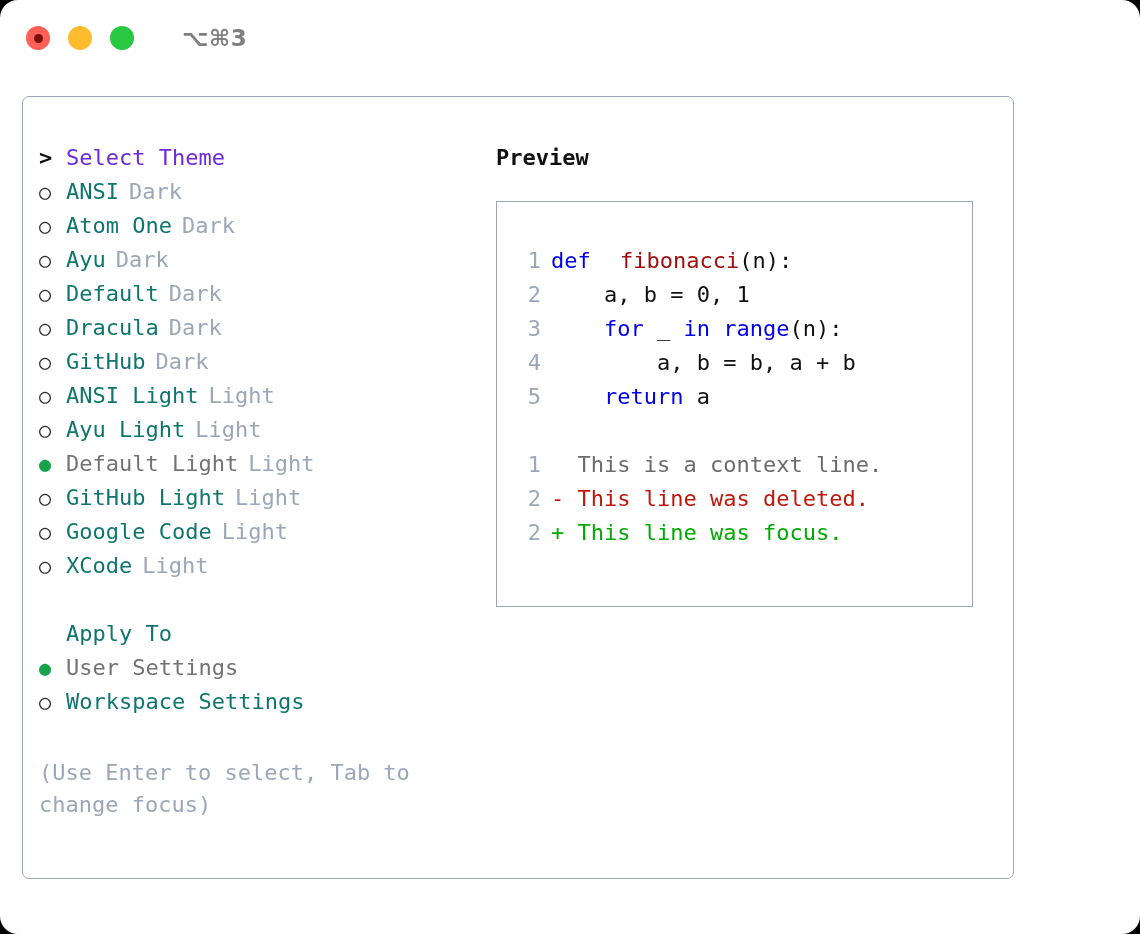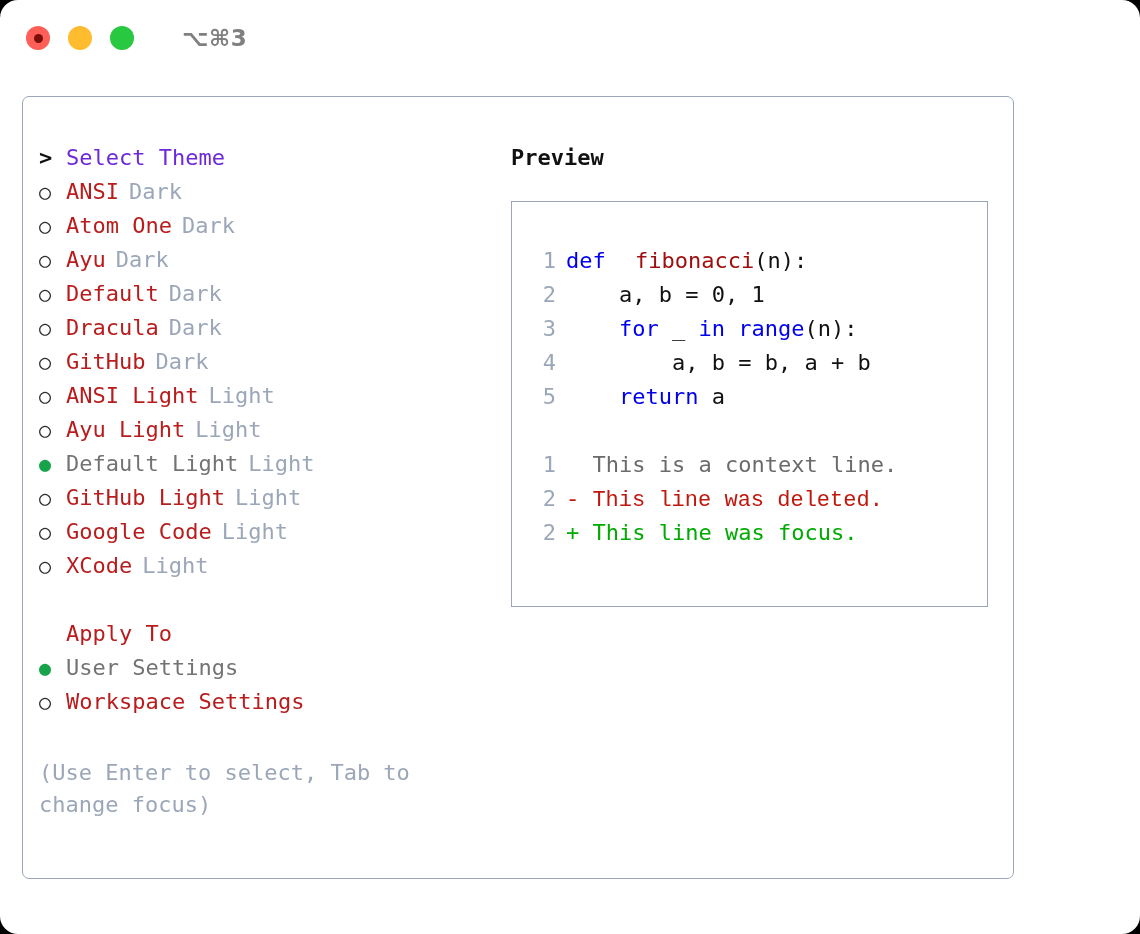--- a/index.html
+++ b/index.html
@@ -79,21 +79,21 @@
 
   
   .left-col {
     position: absolute;
     left: 16px;
     top: 48px;
     width: 430px;
   }
   .right-col {
     position: absolute;
-    left: 488px;
+    left: 473px;
     top: 48px;
     width: 500px;
   }
 
   .row {
     display: flex;
     align-items: baseline;
     height: 34px;
     font-size: 22px;
     white-space: pre;
@@ -101,21 +101,21 @@
   .bullet {
     display: inline-block;
     width: 27px;
     flex: 0 0 27px;
     color: #2b2b2b;
     font-size: 20px;
   }
   .bullet.filled { color: #16a34a; }
   .bullet.caret  { color: #111111; font-weight: bold; font-size: 22px; }
 
-  .label        { color: #b91c1c; }
+  .label        { color: #0f766e; }
   .label.header { color: #6d28d9; font-weight: normal; }
   .label.sel    { color: #737373; }
   .tag          { color: #9ba7b8; margin-left: 10px; }
 
   .spacer { height: 34px; }
 
   .section-head {
     display: flex;
     height: 34px;
     font-size: 22px;
@@ -159,21 +159,21 @@
     flex: 0 0 28px;
     text-align: right;
     color: #9ba7b8;
     margin-right: 10px;
   }
   .code-body { white-space: pre; }
   .tok-kw   { color: #0000ee; }
   .tok-fn   { color: #a10e0e; margin-left: 16px; }
   .tok-plain{ color: #111111; }
   .tok-ctx  { color: #6b6b6b; }
-  .tok-del  { color: #c0170c; font-family: Liberation Mono, monospace; }
+  .tok-del  { color: #c0170c; }
   .tok-add  { color: #00aa00; }
   .code-gap { height: 34px; }
 </style>
 </head>
 <body>
 
 <div id="app">
 
   <div class="titlebar">
     <div class="traffic">

